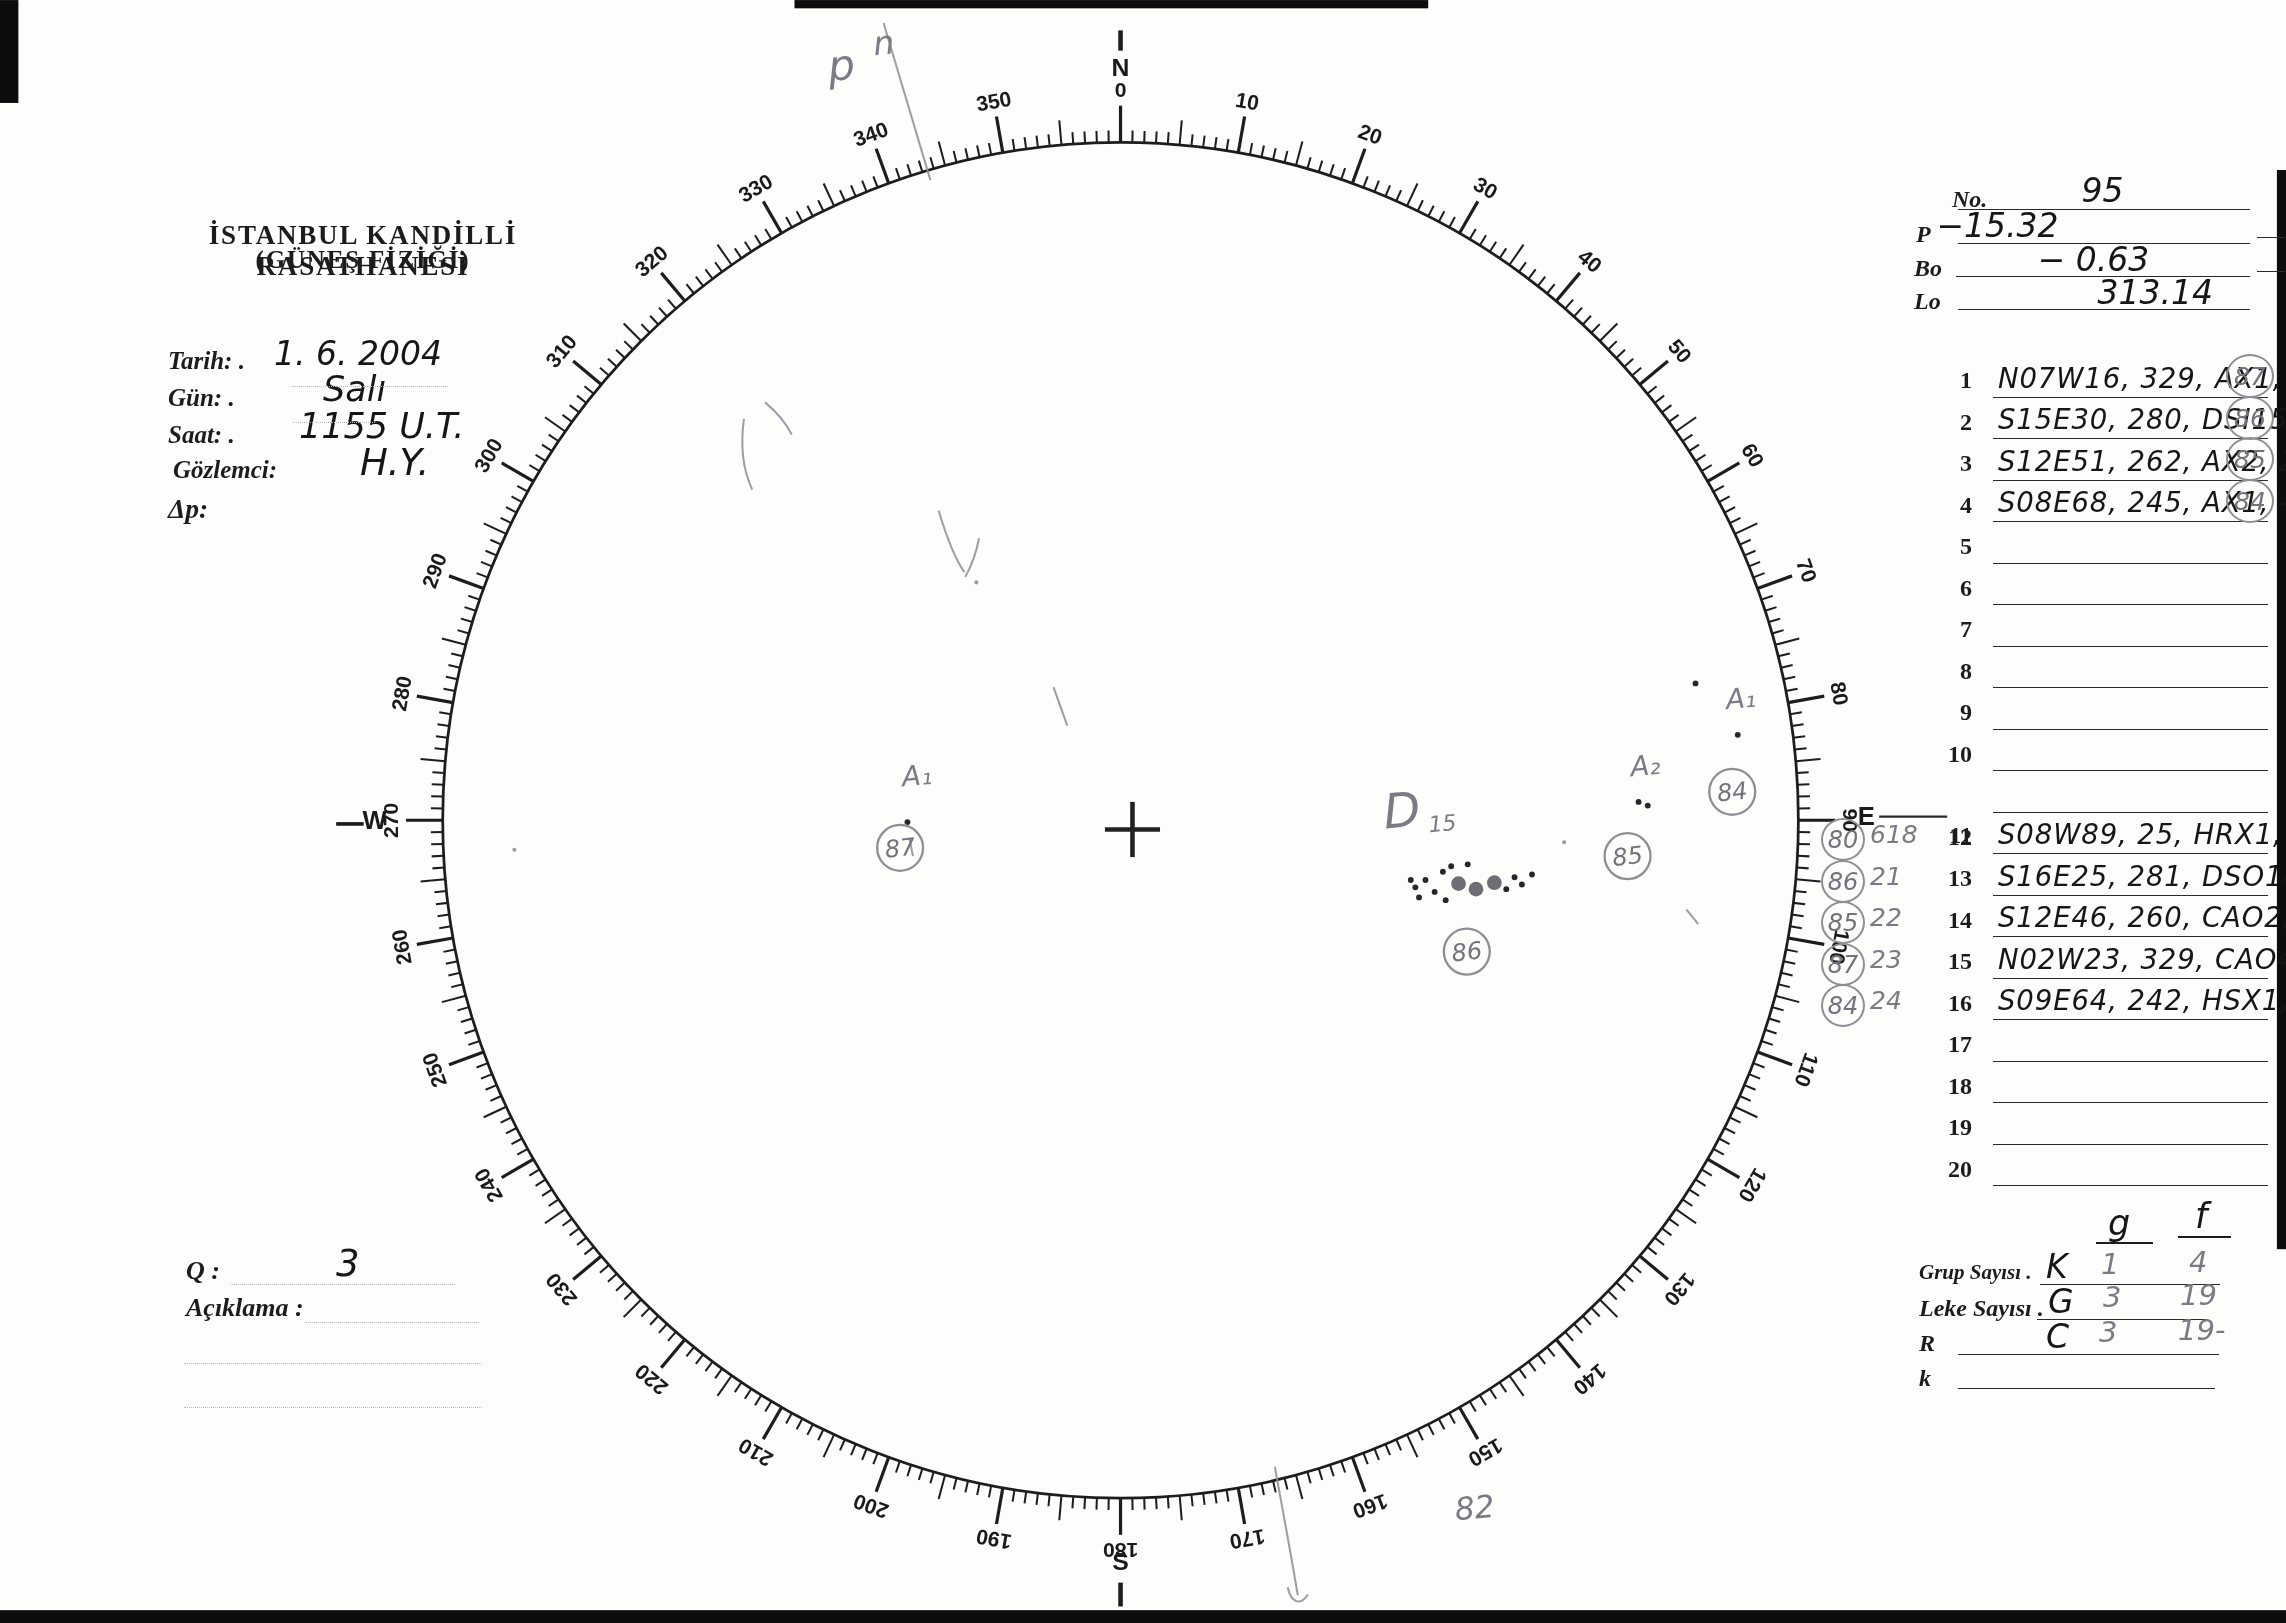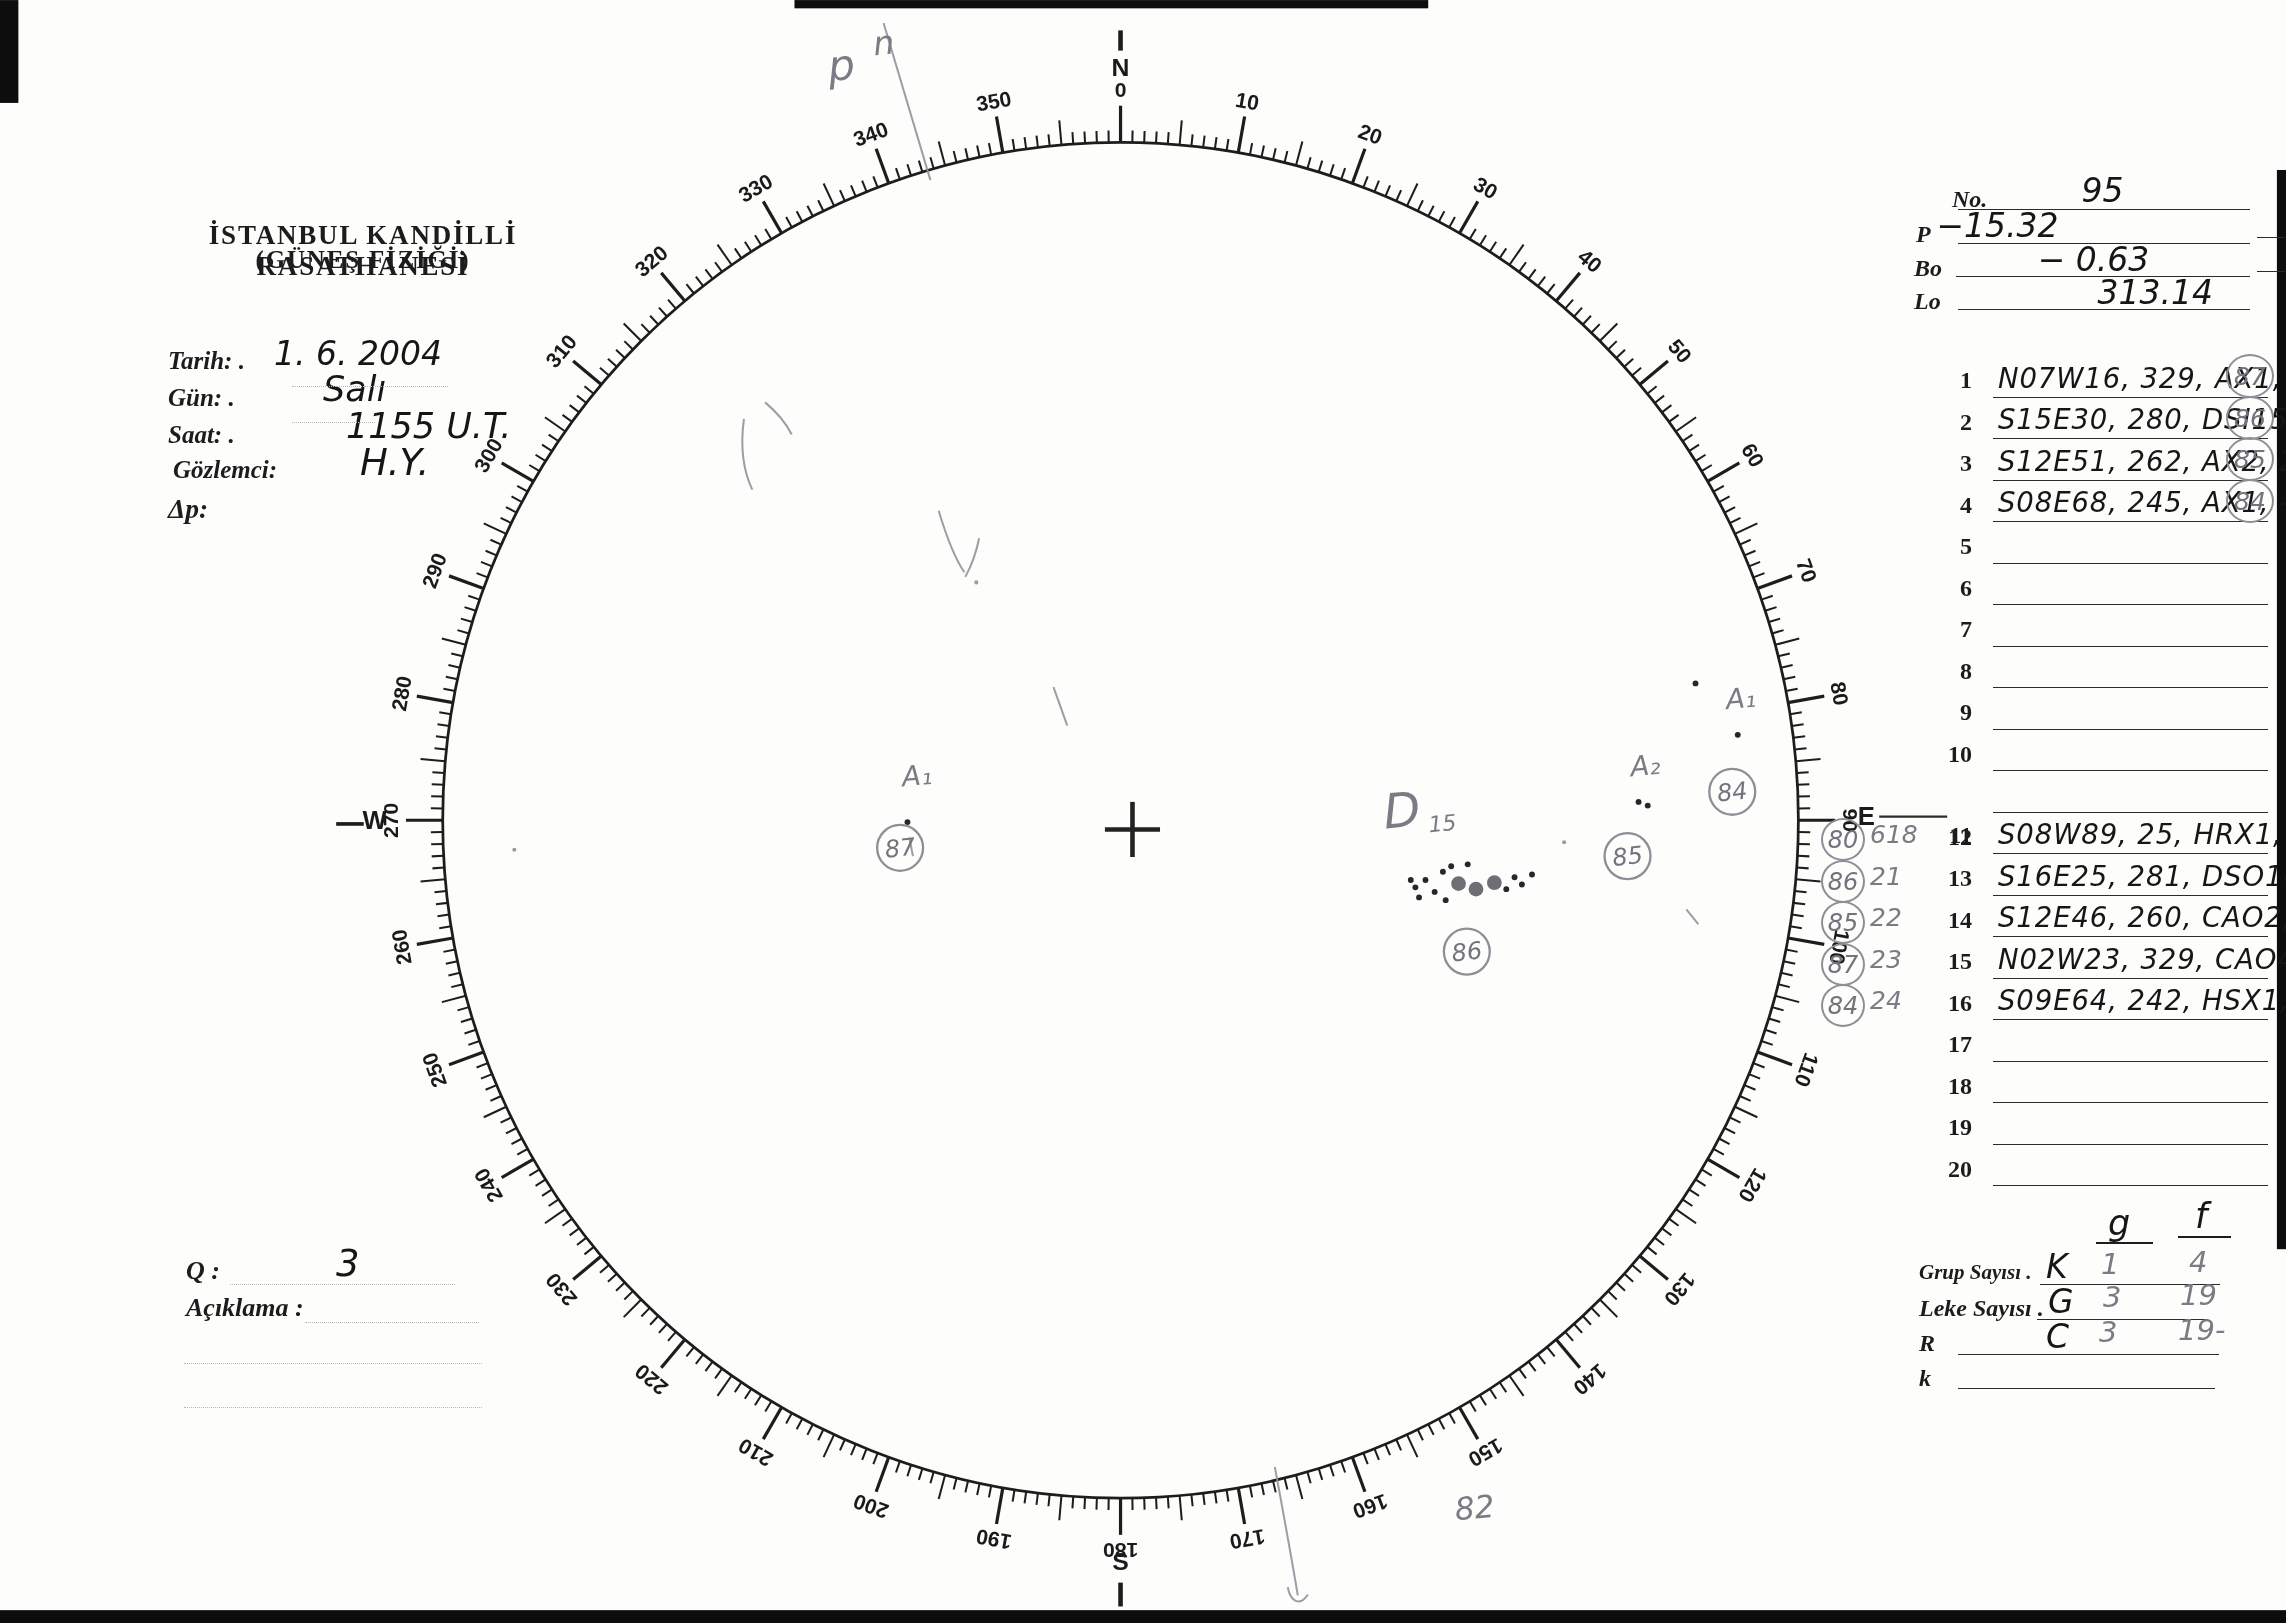--- a/index.html
+++ b/index.html
@@ -489,21 +489,21 @@
 
   <div class="abs title" style="left:129px;top:220px;width:468px;font-size:27px;">İSTANBUL KANDİLLİ RASATHANESİ</div>
   <div class="abs title" style="left:129px;top:246px;width:468px;font-size:25px;">(GÜNEŞ FİZİĞİ)</div>
 
   <div class="abs lbl" style="left:168px;top:347px;font-size:25px;">Tarih: .</div>
   <div class="abs hw" style="left:274px;top:334px;font-size:33px;">1. 6. 2004</div>
   <div class="abs lbl" style="left:168px;top:384px;font-size:25px;">Gün: .</div>
   <div class="abs hw" style="left:323px;top:369px;font-size:35px;">Salı</div>
   <div class="abs dotted" style="left:292px;top:386px;width:156px;"></div>
   <div class="abs lbl" style="left:168px;top:421px;font-size:25px;">Saat: .</div>
-  <div class="abs hw" style="left:299px;top:406px;font-size:35px;margin-left:47px;">1155 U.T.</div>
+  <div class="abs hw" style="left:299px;top:406px;font-size:35px;">1155 U.T.</div>
   <div class="abs dotted" style="left:292px;top:422px;width:83px;"></div>
   <div class="abs lbl" style="left:173px;top:456px;font-size:25px;">Gözlemci:</div>
   <div class="abs hw" style="left:360px;top:441px;font-size:37px;">H.Y.</div>
   <div class="abs lbl" style="left:168px;top:493px;font-size:27.5px;">Δp:</div>
 
   <div class="abs lbl" style="left:1916px;top:186px;font-size:24px;margin-left:36px;">No.</div>
   <div class="abs hw" style="left:1974px;top:171px;width:257px;text-align:center;font-size:33px;">95</div>
   <div class="line" style="left:1958px;top:209px;width:292px;"></div>
   <div class="abs lbl" style="left:1916px;top:221px;font-size:24px;">P</div>
   <div class="abs hw" style="left:1878px;top:206px;width:239px;text-align:center;font-size:33px;">−15.32</div>

